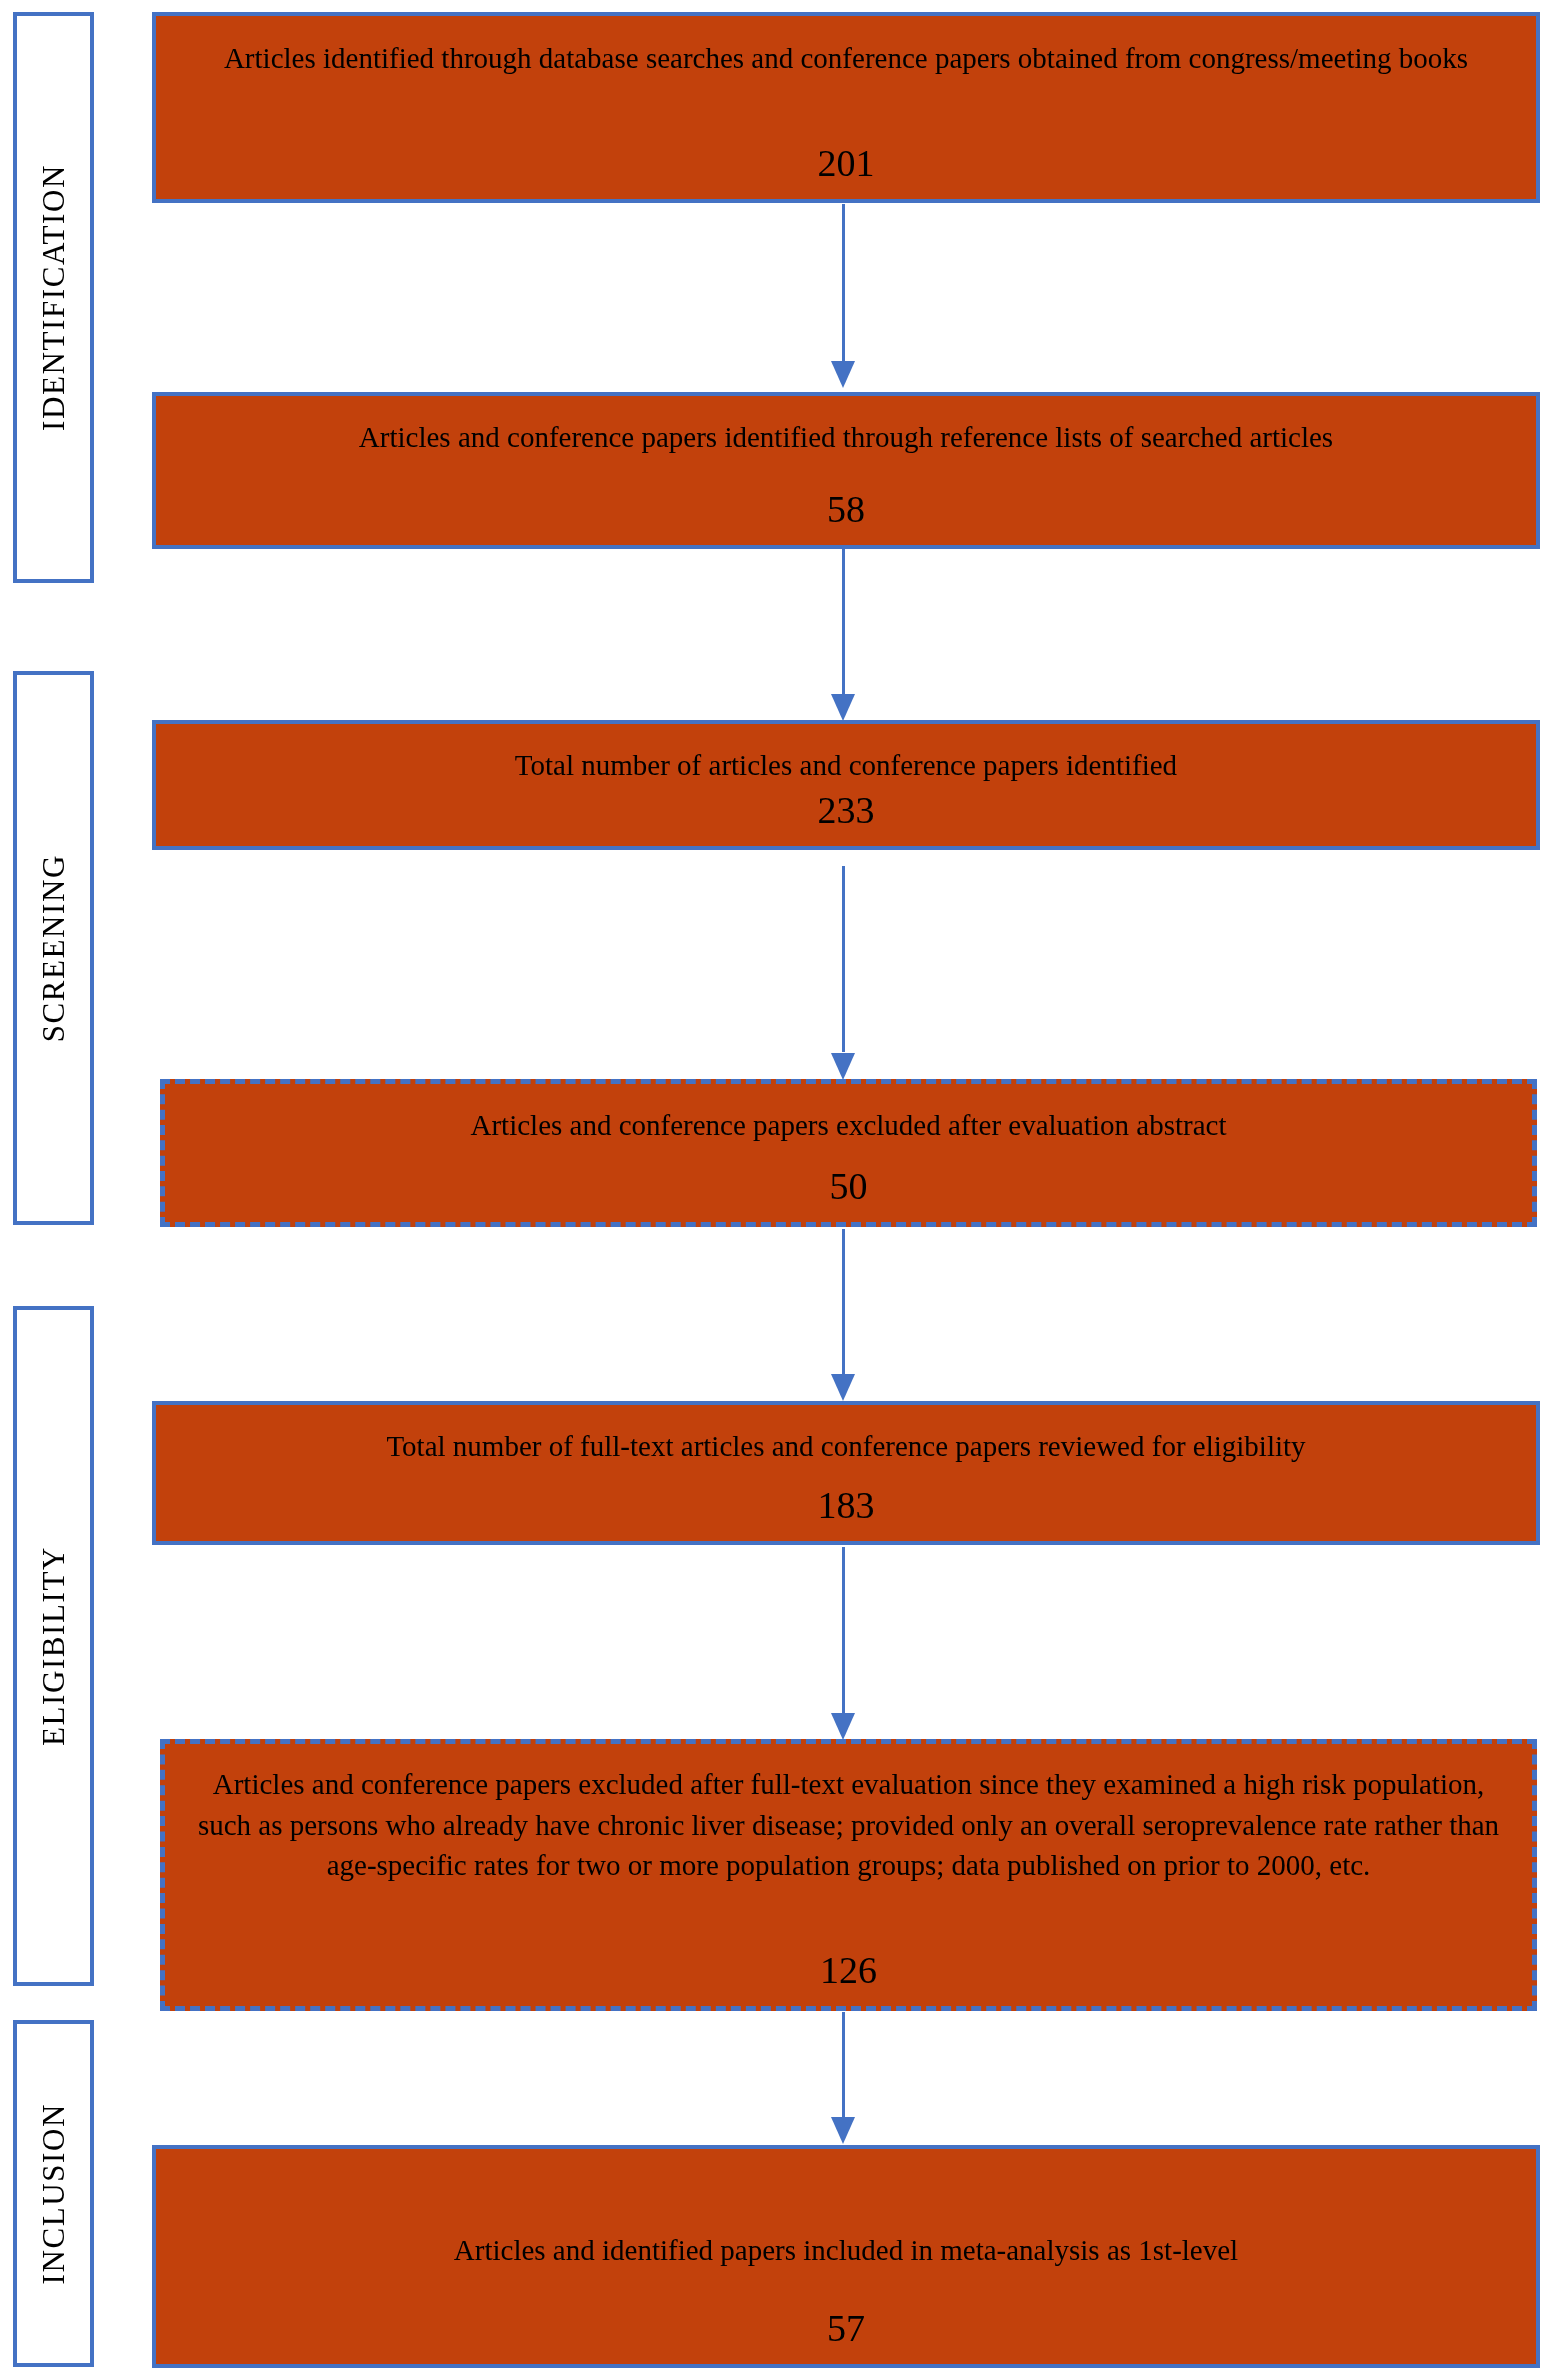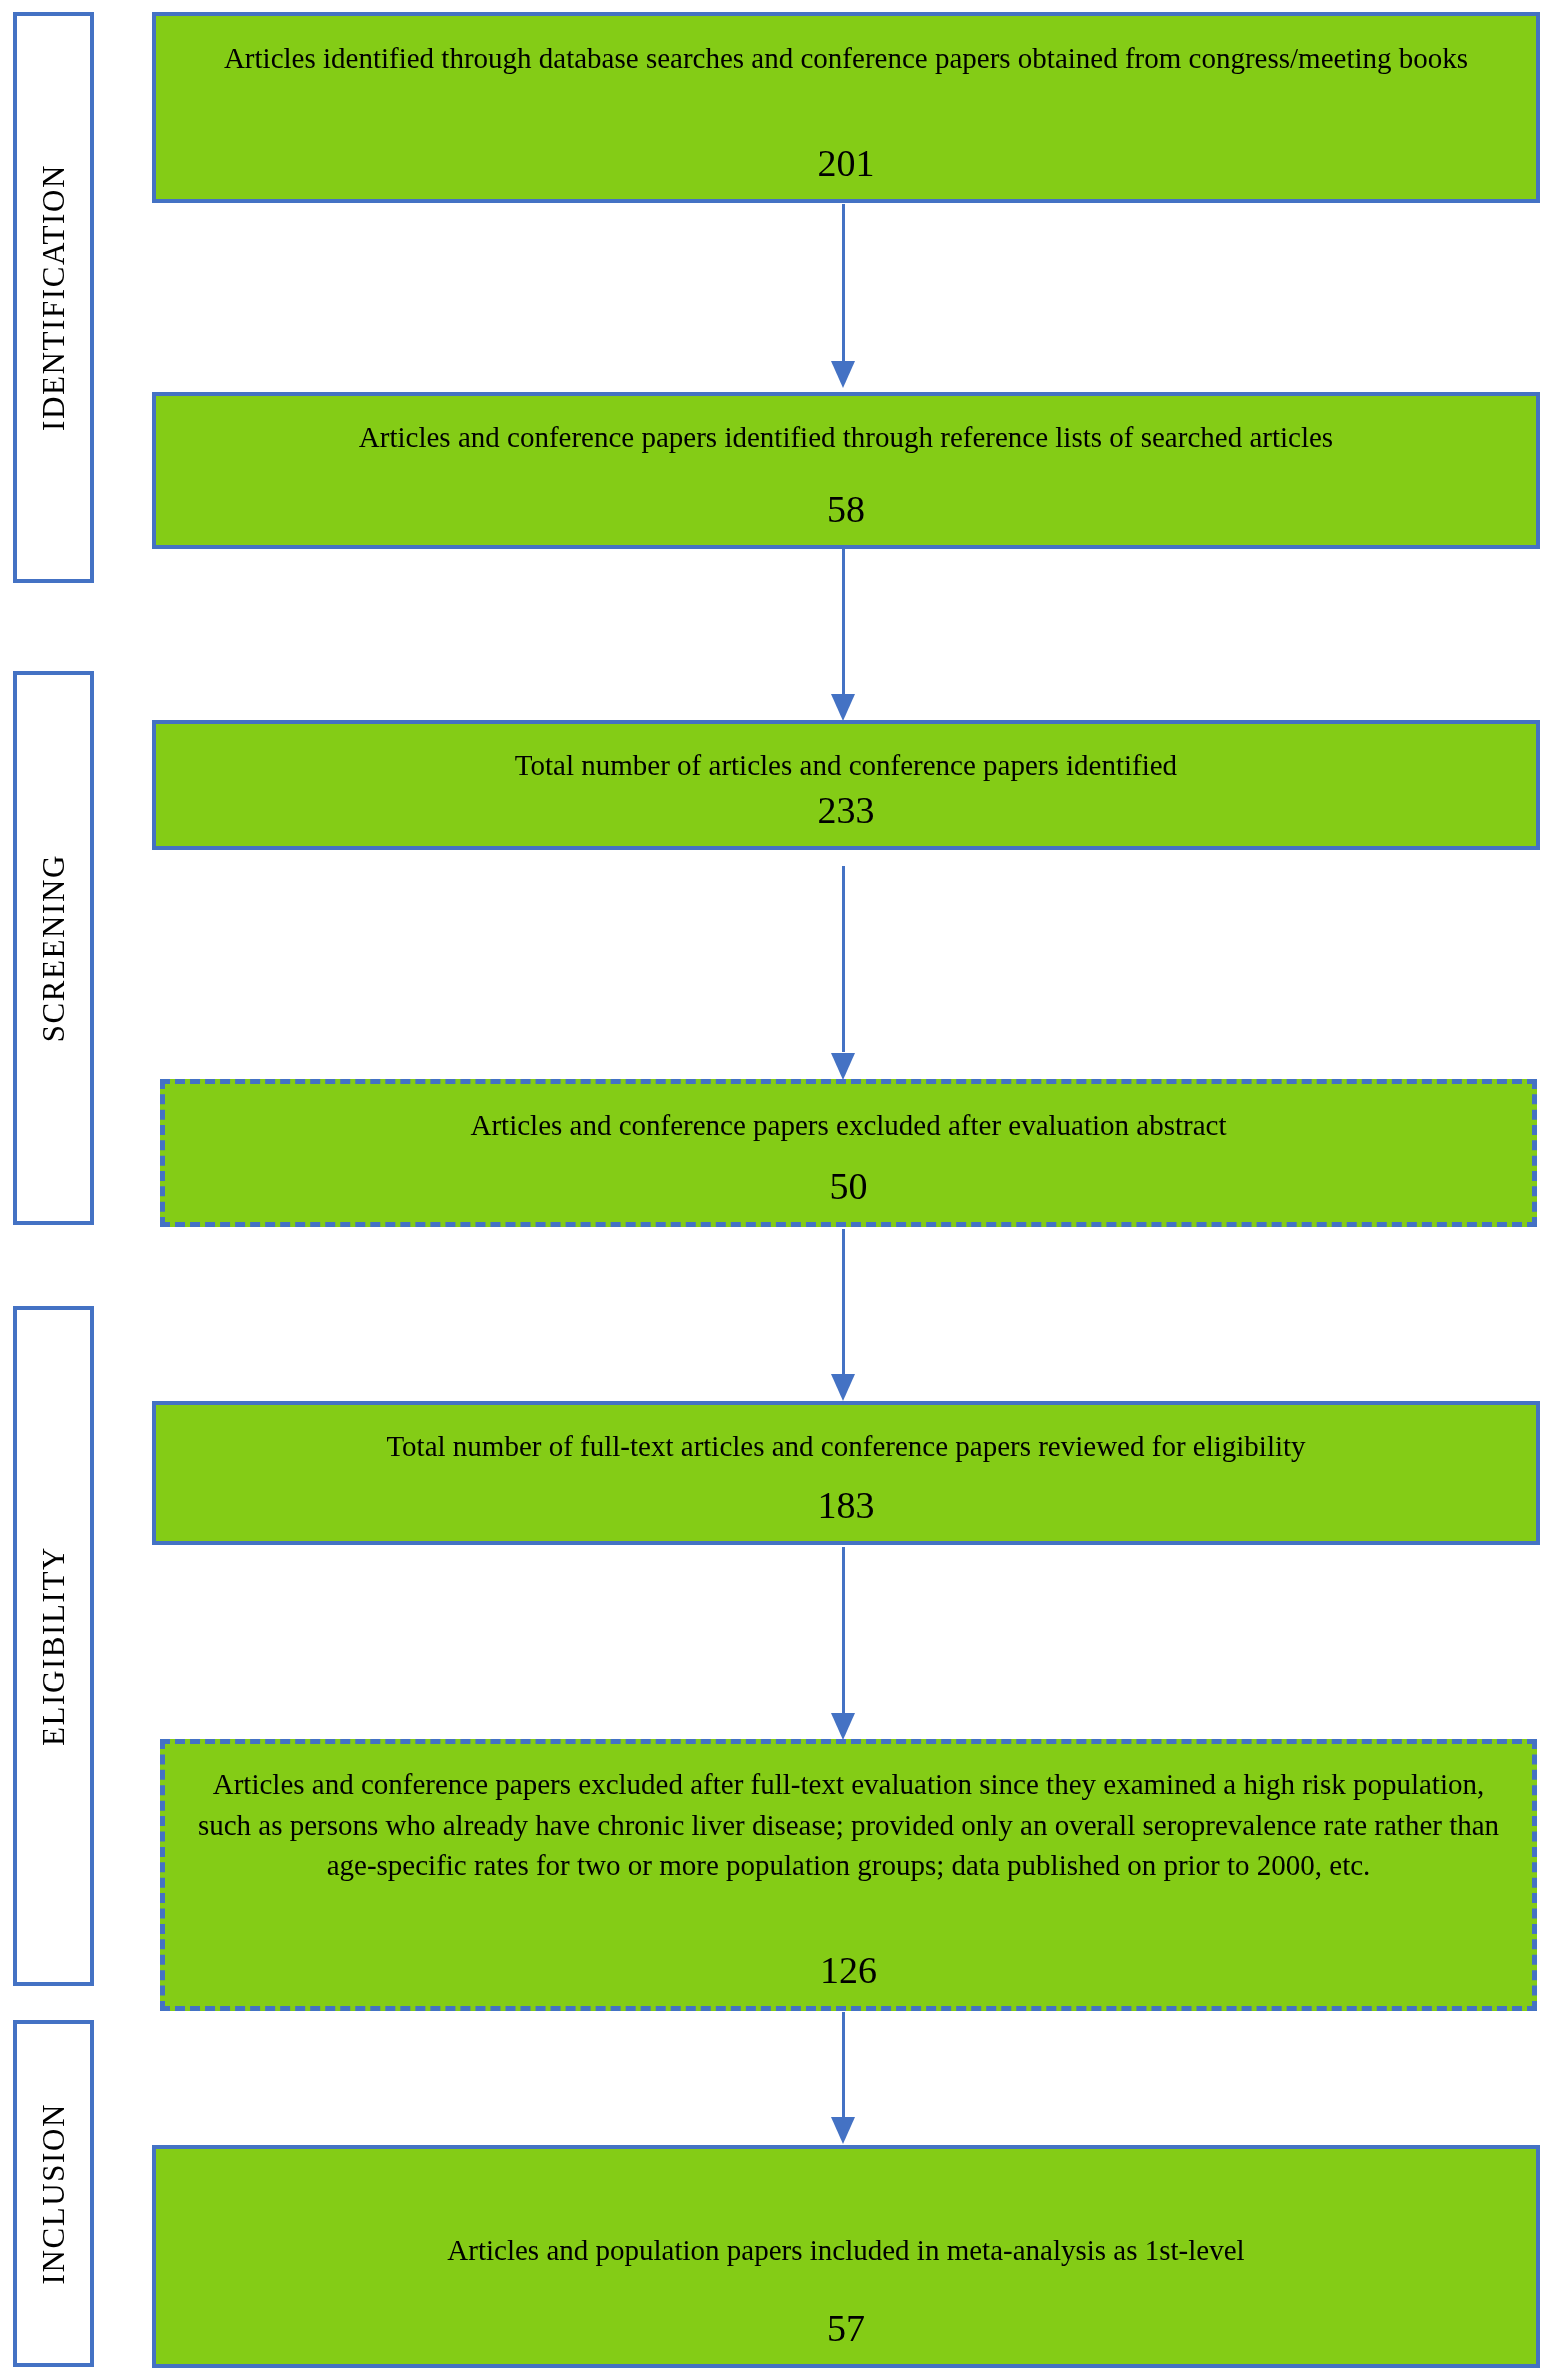--- a/index.html
+++ b/index.html
@@ -37,21 +37,21 @@
   .s-screen { top: 671px; height: 554px; }
   .s-elig   { top: 1306px; height: 680px; }
   .s-incl   { top: 2020px; height: 347px;  }
 
   
   .fbox {
     position: absolute;
     left: 152px;
     width: 1388px;
     box-sizing: border-box;
-    background: #84cc16;
+    background: #c2410c;
     border: 4.8px solid #4472C4;
     display: flex;
     flex-direction: column;
     justify-content: space-between;
     align-items: center;
     text-align: center;
     padding: 20.3px 29px 14px 29px;
   }
   .fbox .title { font-size: 29px; line-height: 1.45; }
   .fbox .count { font-size: 38px; }
@@ -135,21 +135,21 @@
     <div class="title">Total number of full-text articles and conference papers reviewed for eligibility</div>
     <div class="count">183</div>
   </div>
 
   <div class="fbox dashed b6">
     <div class="title">Articles and conference papers excluded after full-text evaluation since they examined a high risk population, such as persons who already have chronic liver disease; provided only an overall seroprevalence rate rather than age-specific rates for two or more population groups; data published on prior to 2000, etc.</div>
     <div class="count">126</div>
   </div>
 
   <div class="fbox b7">
-    <div class="title">Articles and population papers included in meta-analysis as 1st-level</div>
+    <div class="title">Articles and identified papers included in meta-analysis as 1st-level</div>
     <div class="count">57</div>
   </div>
 
   <div class="shaft a1s"></div>
   <div class="head a1h"></div>
 
   <div class="shaft a2s"></div>
   <div class="head a2h"></div>
 
   <div class="shaft a3s"></div>

